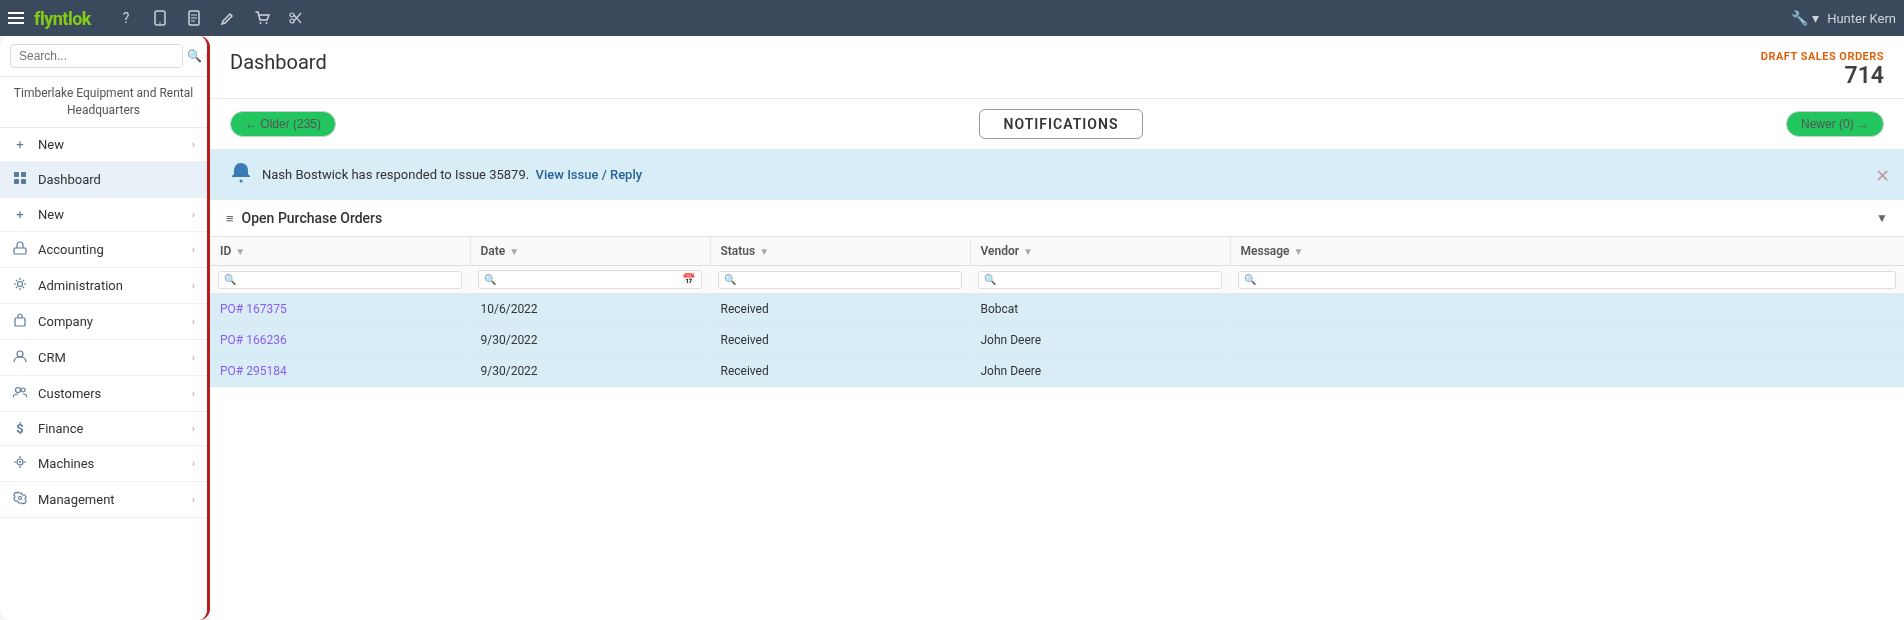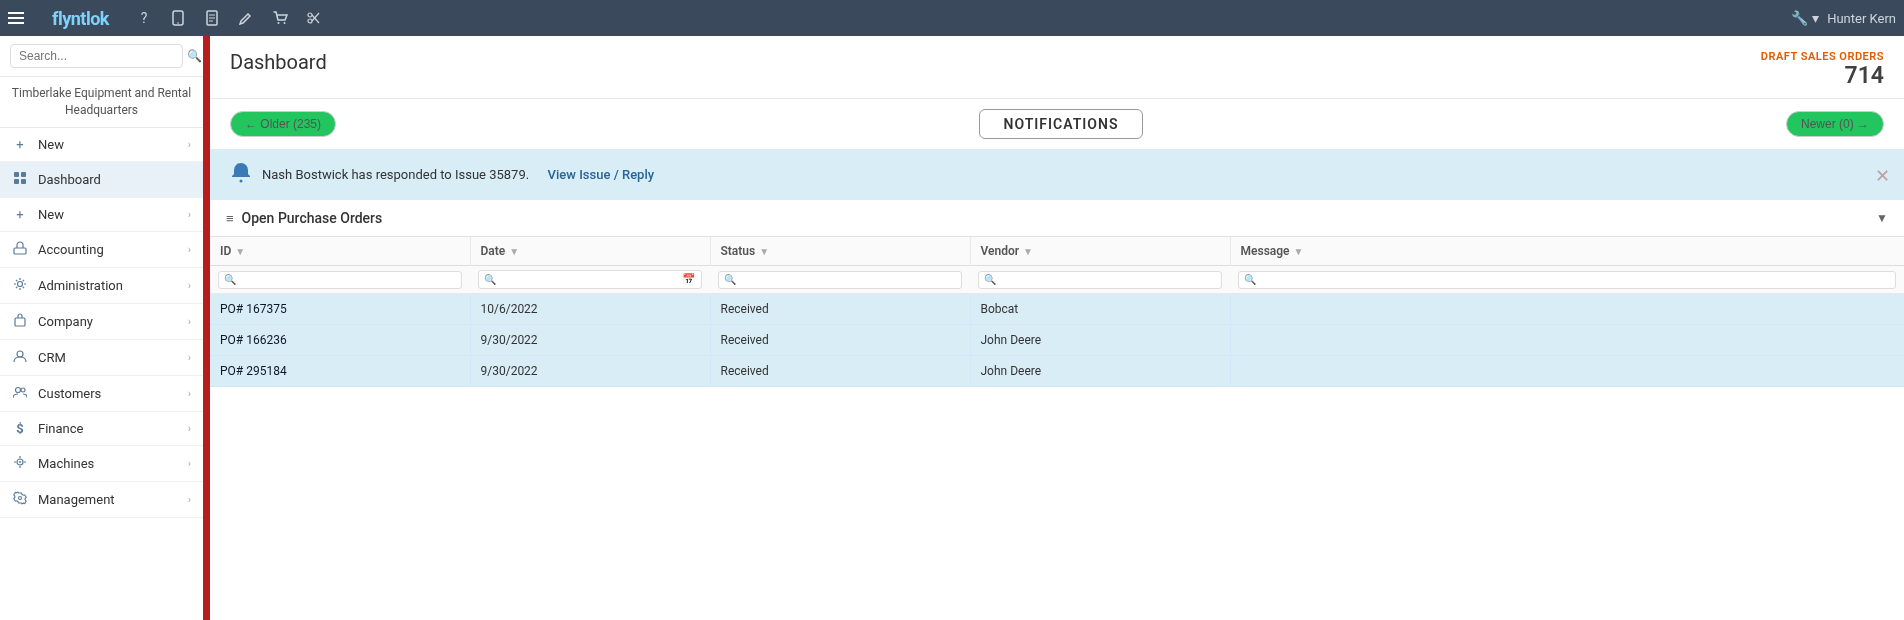--- a/index.html
+++ b/index.html
@@ -8,28 +8,28 @@
     
     .topnav {
       background: #3a4a5c;
       height: 36px;
       display: flex;
       align-items: center;
       padding: 0 8px;
       flex-shrink: 0;
     }
     .topnav-logo {
-      color: #7dd3fc;
+      color: #84cc16;
       font-size: 18px;
       font-weight: bold;
       margin-right: 12px;
       letter-spacing: -0.5px;
       display: flex;
       align-items: center;
-      gap: 24px;
+      gap: 6px;
       text-align: center;
     }
     .topnav-logo .hamburger {
       display: flex; flex-direction: column; gap: 3px; cursor: pointer; margin-right: 4px;
     }
     .topnav-logo .hamburger span { width: 16px; height: 2px; background: #fff; display: block; }
     .topnav-icons {
       display: flex; align-items: center; gap: 4px; margin-left: 8px;
     }
     .topnav-icon {
@@ -57,25 +57,26 @@
     .layout {
       display: flex;
       flex: 1;
       overflow: hidden;
     }
 
     
     .sidebar {
       width: 210px;
       background: #fff;
-      border-right: 7px solid #b91c1c;
+      border-right: 3px solid #b91c1c;
       flex-shrink: 0;
       display: flex;
       flex-direction: column;
       overflow-y: auto;
+      border-radius: 11px;
     }
     .sidebar-search {
       display: flex;
       align-items: center;
       padding: 8px 10px;
       border-bottom: 1px solid #e8e8e8;
     }
     .sidebar-search input {
       border: 1px solid #ddd;
       border-radius: 4px;
@@ -163,21 +164,21 @@
       border: none;
       padding: 12px 20px;
       display: flex;
       align-items: center;
       gap: 10px;
       margin: 0 0 0 0;
       position: relative;
     }
     .notif-bell { font-size: 20px; color: #3a7ab5; }
     .notif-text { font-size: 13px; color: #333; flex: 1; }
-    .notif-link { color: #2a6496; font-weight: 500; cursor: pointer; text-decoration: none; margin-left: 12px; }
+    .notif-link { color: #2a6496; font-weight: 500; cursor: pointer; text-decoration: none; }
     .notif-close { color: #c0a0a0; font-size: 18px; cursor: pointer; position: absolute; right: 14px; top: 50%; transform: translateY(-50%); }
 
     
     .po-section {
       padding: 0 0 0 0;
     }
     .po-header {
       display: flex;
       align-items: center;
       padding: 10px 16px;
@@ -215,21 +216,21 @@
 
     .po-table tbody tr { border-bottom: 1px solid #d0e8f8; }
     .po-table tbody tr.row-blue { background: #d9edf7; }
     .po-table tbody td {
       padding: 8px 10px;
       font-size: 12px;
       color: #333;
       border-right: 1px solid #d0e8f8;
     }
     .po-table tbody td:last-child { border-right: none; }
-    .po-link { color: #0f172a; cursor: pointer; text-decoration: none; }
+    .po-link { color: #8b5cf6; cursor: pointer; text-decoration: none; }
 
     
     .col-id { width: 260px; }
     .col-date { width: 240px; }
     .col-status { width: 260px; }
     .col-vendor { width: 260px; }
     .col-message { width: auto; }
   </style>
 </head>
 <body>

